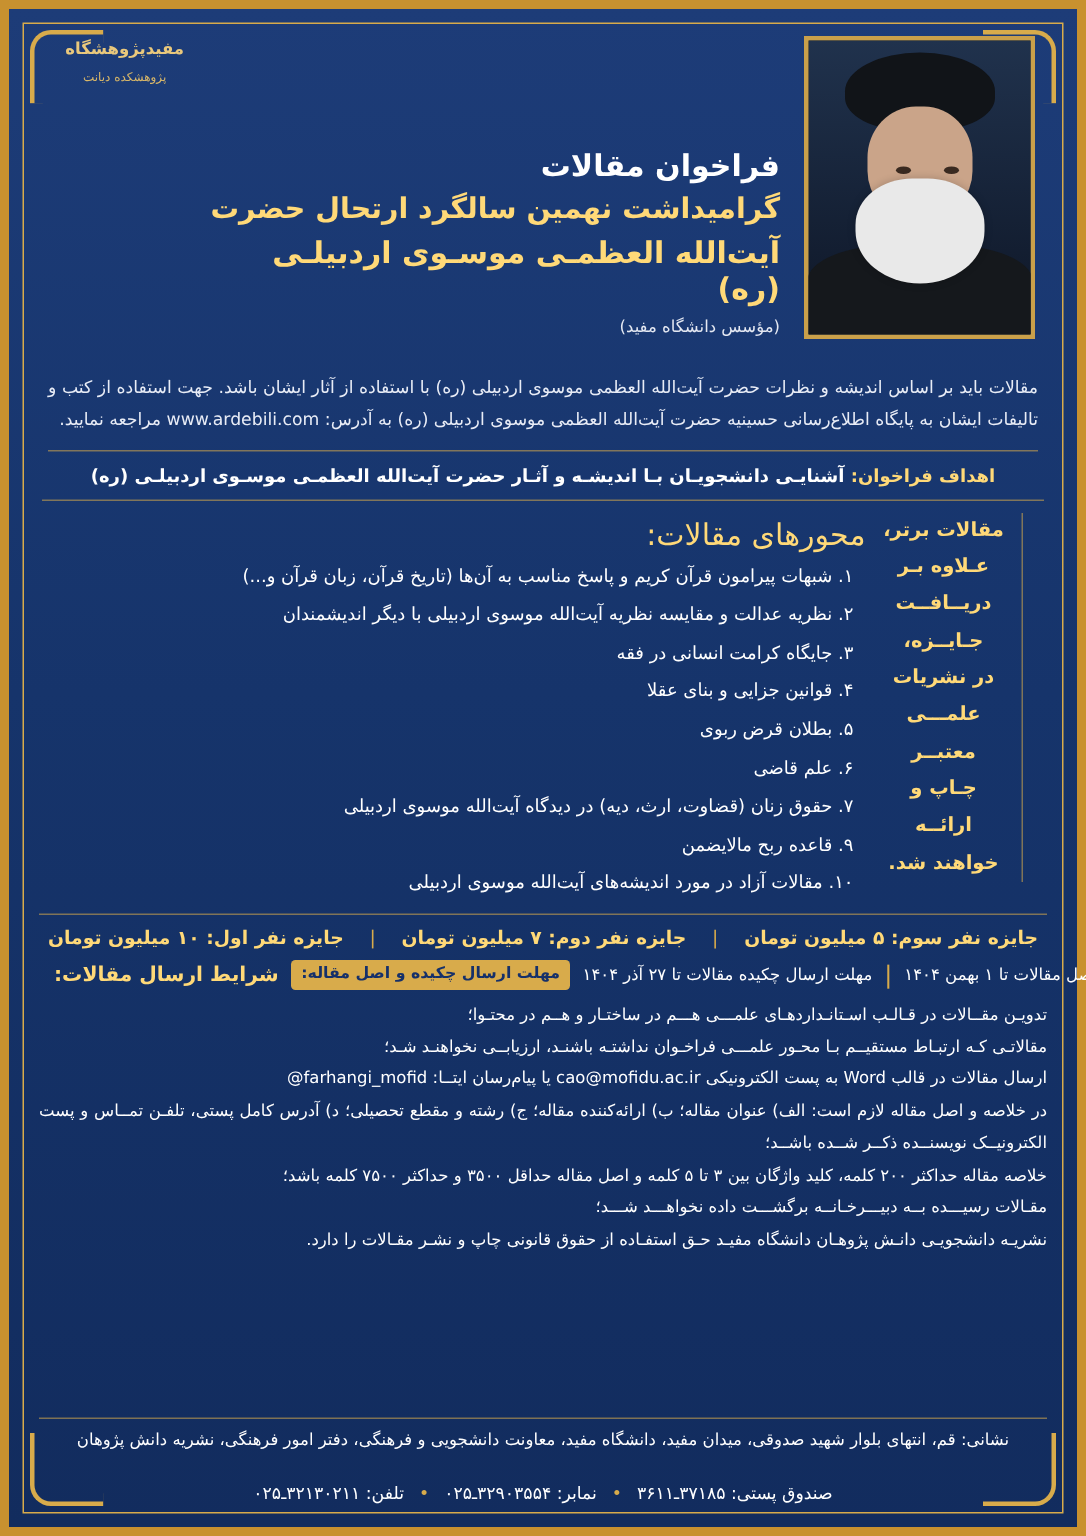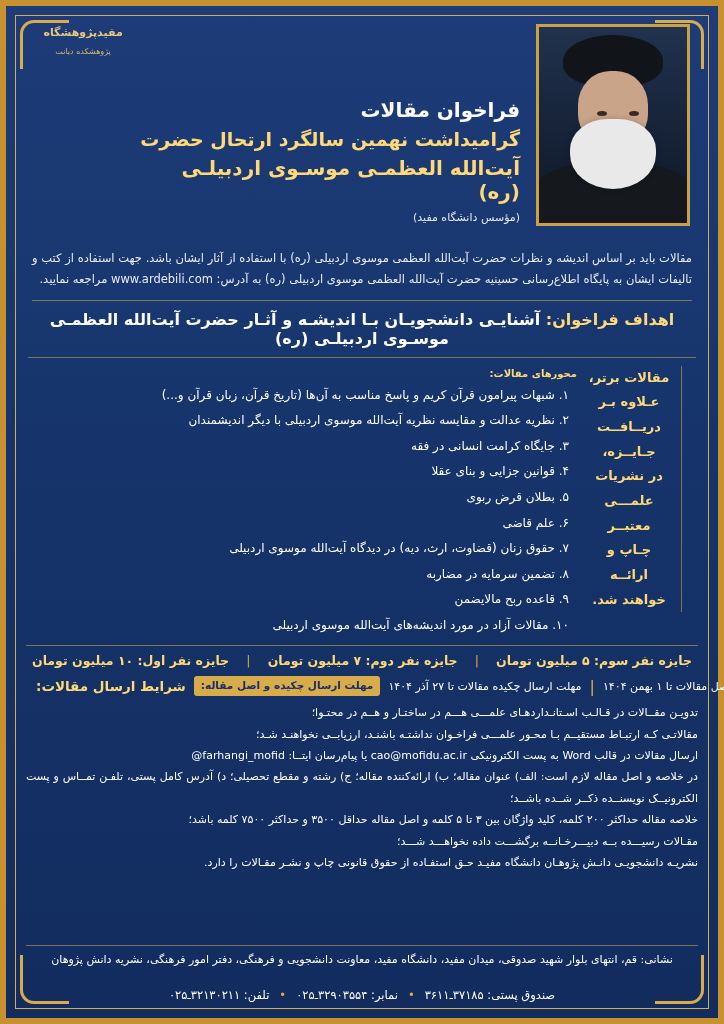--- a/index.html
+++ b/index.html
@@ -120,21 +120,21 @@
     text-align:justify;
     direction:rtl;
     border-bottom:1px solid rgba(216,171,75,.55);
     padding-bottom:9px;
   }
 
   
   .goals{
     margin:9px 22px 0 22px;
     color:#ffd978;
-    font-size:16px;
+    font-size:12px;
     font-weight:bold;
     text-align:center;
     border-bottom:1px solid rgba(216,171,75,.55);
     padding-bottom:9px;
   }
   .goals .g-label{color:#ffd978;}
   .goals .g-text{color:#ffffff;font-weight:bold;}
 
   
   .body-row{
@@ -143,21 +143,21 @@
     margin:8px 20px 0 20px;
     align-items:flex-start;
   }
   .axes-col{
     flex:1 1 auto;
     direction:rtl;
     text-align:right;
     padding-left:8px;
   }
   .axes-title{
-    color:#ffd978;font-weight:bold;font-size:10px;margin:2px 6px 7px 0;
+    color:#ffd978;font-weight:normal;font-size:20px;margin:2px 6px 7px 0;
     display:block;
   }
   .axis-item{
     color:#ffffff;font-size:12px;line-height:1.55;margin:0 14px 7px 0;
   }
   .side-col{
     flex:0 0 92px;
     text-align:center;
     color:#ffd978;
     font-weight:bold;
@@ -292,21 +292,20 @@
 
     <div class="axes-col">
       <span class="axes-title">محورهای مقالات:</span>
       <div class="axis-item">۱. شبهات پیرامون قرآن کریم و پاسخ مناسب به آن‌ها (تاریخ قرآن، زبان قرآن و...)</div>
       <div class="axis-item">۲. نظریه عدالت و مقایسه نظریه آیت‌الله موسوی اردبیلی با دیگر اندیشمندان</div>
       <div class="axis-item">۳. جایگاه کرامت انسانی در فقه</div>
       <div class="axis-item">۴. قوانین جزایی و بنای عقلا</div>
       <div class="axis-item">۵. بطلان قرض ربوی</div>
       <div class="axis-item">۶. علم قاضی</div>
       <div class="axis-item">۷. حقوق زنان (قضاوت، ارث، دیه) در دیدگاه آیت‌الله موسوی اردبیلی</div>
-      <div class="axis-item">۸. تضمین سرمایه در مضاربه</div>
       <div class="axis-item">۹. قاعده ربح مالایضمن</div>
       <div class="axis-item">۱۰. مقالات آزاد در مورد اندیشه‌های آیت‌الله موسوی اردبیلی</div>
     </div>
   </div>
 
   <div class="prizes">
     <span>جایزه نفر اول: ۱۰ میلیون تومان</span>
     <span class="sep">|</span>
     <span>جایزه نفر دوم: ۷ میلیون تومان</span>
     <span class="sep">|</span>

